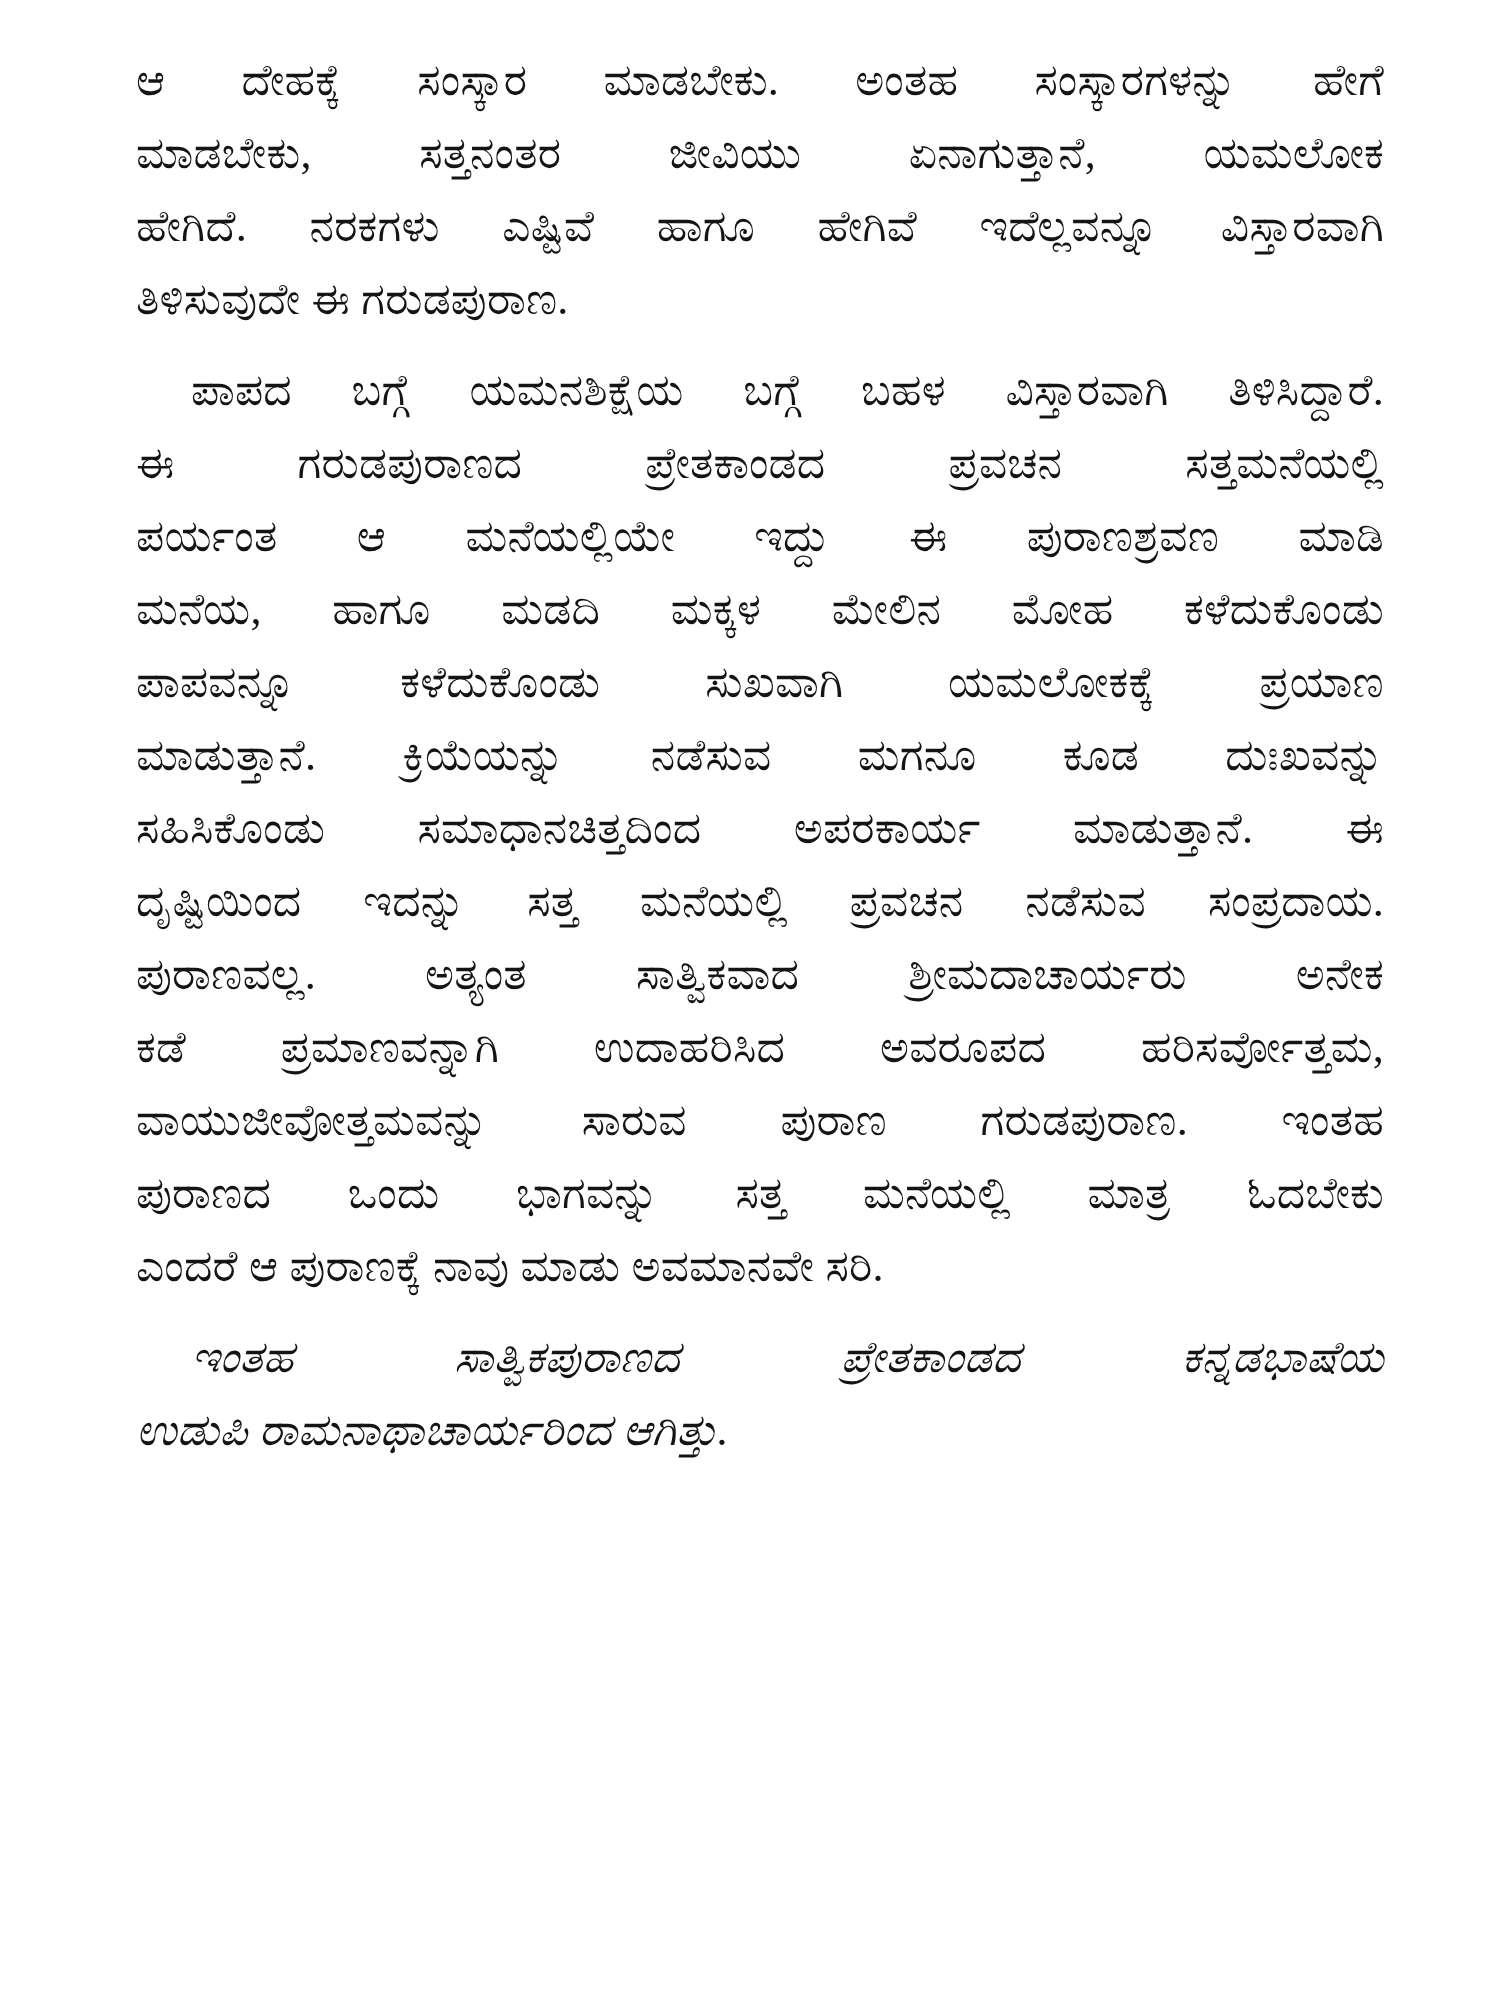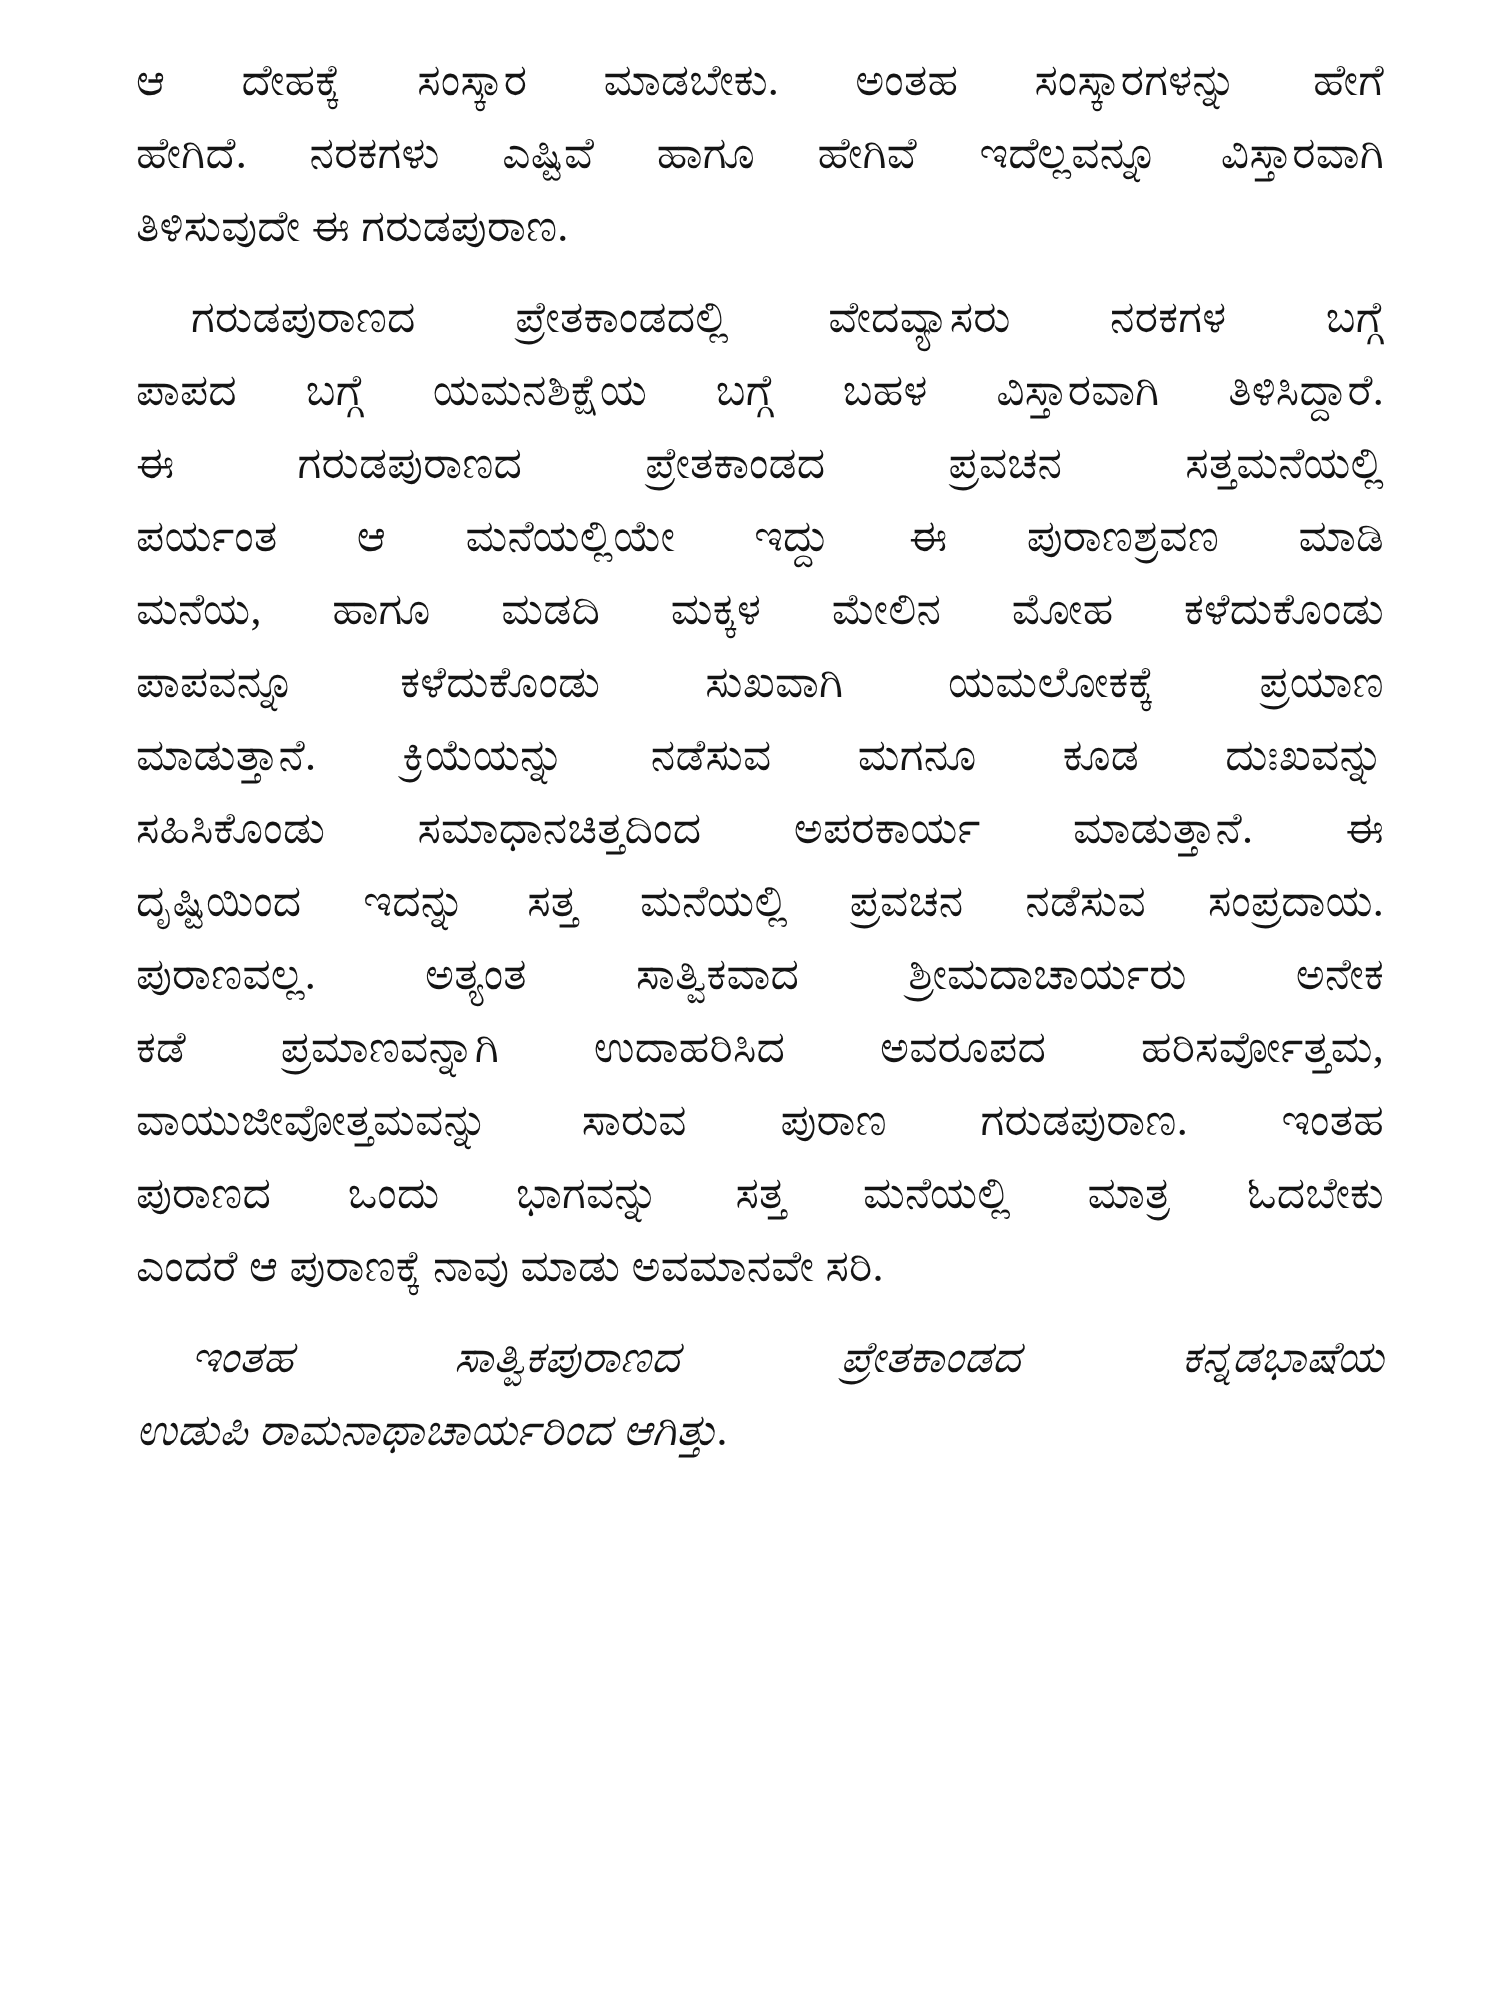--- a/index.html
+++ b/index.html
@@ -48,25 +48,25 @@
     text-align-last: left;
   }
 </style>
 </head>
 <body>
 
 <div class="page">
   <div class="text-block">
       <div class="para">
         <div class="line">ಆ ದೇಹಕ್ಕೆ ಸಂಸ್ಕಾರ ಮಾಡಬೇಕು. ಅಂತಹ ಸಂಸ್ಕಾರಗಳನ್ನು ಹೇಗೆ</div>
+        <div class="line">ಮಾಡಬೇಕು, ಸತ್ತನಂತರ ಜೀವಿಯು ಏನಾಗುತ್ತಾನೆ, ಯಮಲೋಕ</div>
         <div class="line">ಹೇಗಿದೆ. ನರಕಗಳು ಎಷ್ಟಿವೆ ಹಾಗೂ ಹೇಗಿವೆ ಇದೆಲ್ಲವನ್ನೂ ವಿಸ್ತಾರವಾಗಿ</div>
         <div class="line last">ತಿಳಿಸುವುದೇ ಈ ಗರುಡಪುರಾಣ.</div>
       </div>
       <div class="para indent">
-        <div class="line">ಗರುಡಪುರಾಣದ ಪ್ರೇತಕಾಂಡದಲ್ಲಿ ವೇದವ್ಯಾಸರು ನರಕಗಳ ಬಗ್ಗೆ</div>
         <div class="line">ಪಾಪದ ಬಗ್ಗೆ ಯಮನಶಿಕ್ಷೆಯ ಬಗ್ಗೆ ಬಹಳ ವಿಸ್ತಾರವಾಗಿ ತಿಳಿಸಿದ್ದಾರೆ.</div>
         <div class="line">ಈ ಗರುಡಪುರಾಣದ ಪ್ರೇತಕಾಂಡದ ಪ್ರವಚನ ಸತ್ತಮನೆಯಲ್ಲಿ</div>
         <div class="line">ಪರ್ಯಂತ ಆ ಮನೆಯಲ್ಲಿಯೇ ಇದ್ದು ಈ ಪುರಾಣಶ್ರವಣ ಮಾಡಿ</div>
         <div class="line">ಮನೆಯ, ಹಾಗೂ ಮಡದಿ ಮಕ್ಕಳ ಮೇಲಿನ ಮೋಹ ಕಳೆದುಕೊಂಡು</div>
         <div class="line">ಪಾಪವನ್ನೂ ಕಳೆದುಕೊಂಡು ಸುಖವಾಗಿ ಯಮಲೋಕಕ್ಕೆ ಪ್ರಯಾಣ</div>
         <div class="line">ಮಾಡುತ್ತಾನೆ. ಕ್ರಿಯೆಯನ್ನು ನಡೆಸುವ ಮಗನೂ ಕೂಡ ದುಃಖವನ್ನು</div>
         <div class="line">ಸಹಿಸಿಕೊಂಡು ಸಮಾಧಾನಚಿತ್ತದಿಂದ ಅಪರಕಾರ್ಯ ಮಾಡುತ್ತಾನೆ. ಈ</div>
         <div class="line">ದೃಷ್ಟಿಯಿಂದ ಇದನ್ನು ಸತ್ತ ಮನೆಯಲ್ಲಿ ಪ್ರವಚನ ನಡೆಸುವ ಸಂಪ್ರದಾಯ.</div>
         <div class="line">ಪುರಾಣವಲ್ಲ. ಅತ್ಯಂತ ಸಾತ್ವಿಕವಾದ ಶ್ರೀಮದಾಚಾರ್ಯರು ಅನೇಕ</div>
         <div class="line">ಕಡೆ ಪ್ರಮಾಣವನ್ನಾಗಿ ಉದಾಹರಿಸಿದ ಅವರೂಪದ ಹರಿಸರ್ವೋತ್ತಮ,</div>

